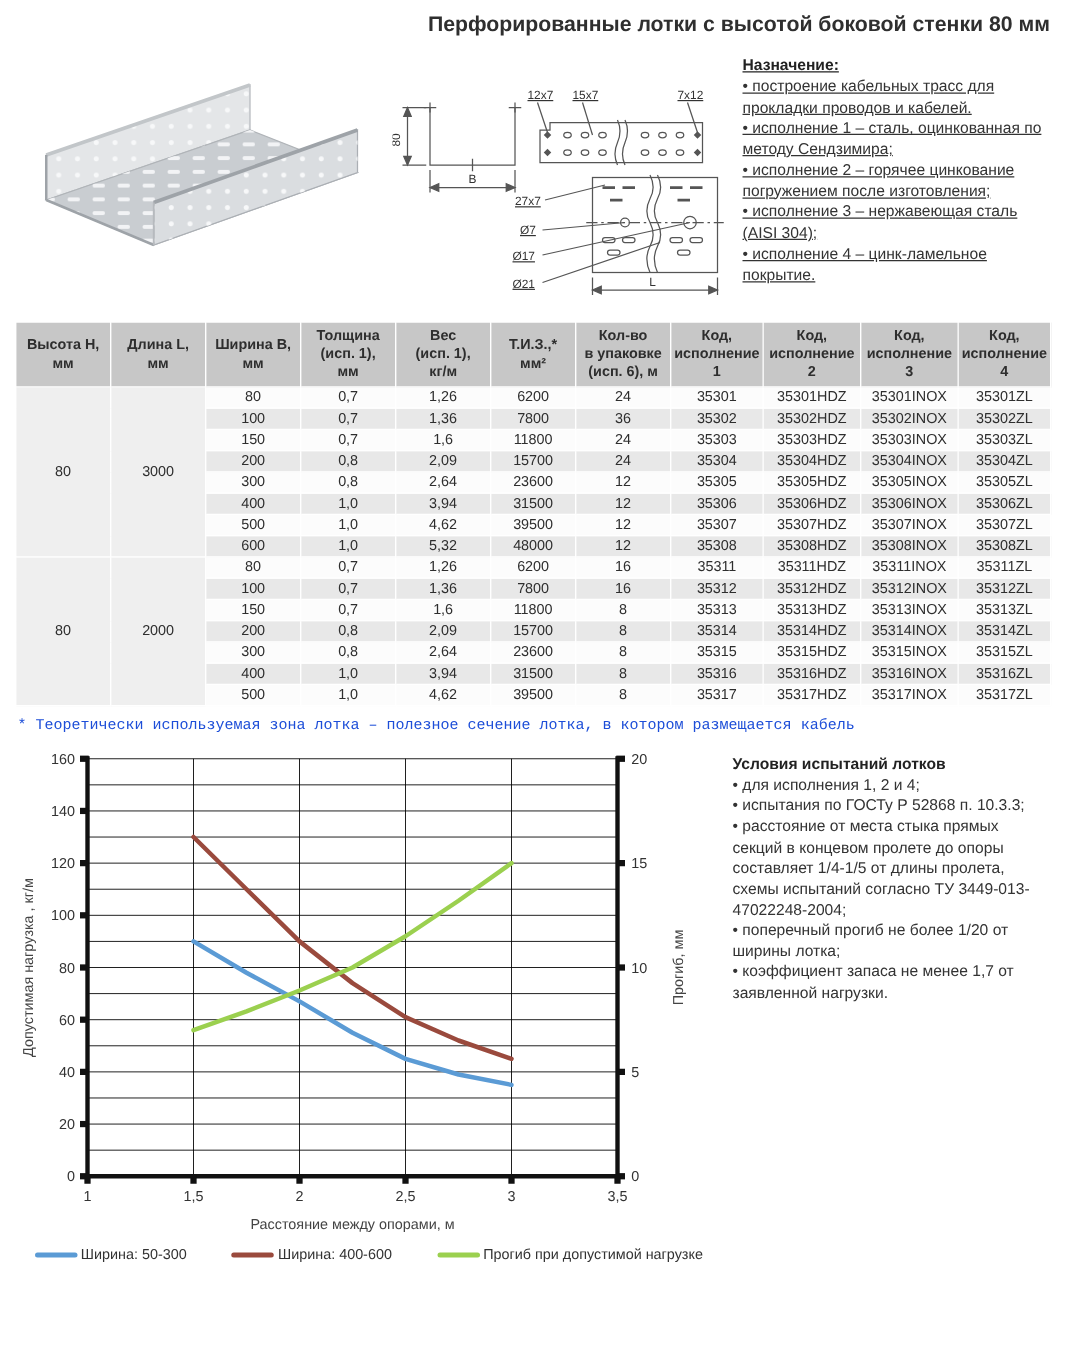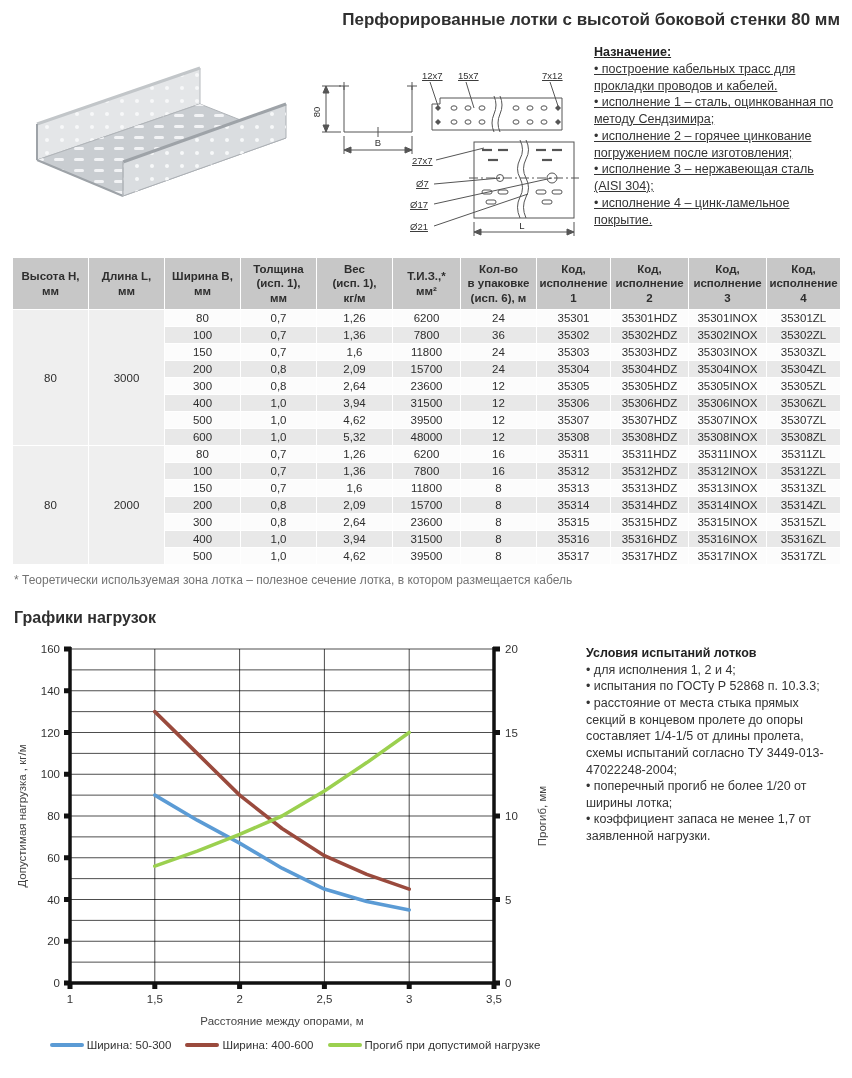--- a/index.html
+++ b/index.html
@@ -12,25 +12,25 @@
   .drawing{flex:0 0 268px;}
   .info{flex:1;font-size:12.5px;line-height:1.34;padding-left:6px;}
   .info .b,.conditions .b{font-weight:bold;color:#222;}
   .info div{margin:0;text-decoration:underline;}
   table{border-collapse:collapse;table-layout:fixed;width:828px;margin-top:17px;}
   th{background:#c7c7c7;font-size:11.5px;font-weight:bold;text-align:center;vertical-align:middle;
      padding:4px 1px;border:1px solid #fff;white-space:pre-line;line-height:1.25;color:#2e2e2e;}
   td{font-size:11.5px;text-align:center;padding:2px 1px;border:1px solid #fff;background:#fcfcfc;color:#2e2e2e;}
   tr.alt td{background:#e8e8e8;}
   td.group{background:#efefef;vertical-align:middle;}
-  .footnote{font-size:12px;margin:8px 0 0 2px;color:#737373;}
+  .footnote{font-size:12px;margin:8px 0 0 2px;color:#1d4ed8;font-family:Liberation Mono, monospace;}
   .chart-row{display:flex;align-items:flex-start;margin-top:4px;}
   .chart-col{flex:0 0 566px;}
   .conditions{flex:1;font-size:12.5px;line-height:1.33;padding-top:12px;padding-left:8px;}
-  .legend{display:flex;justify-content:center;gap:14px;margin-top:2px;font-size:11.5px;align-items:center;}
+  .legend{display:flex;justify-content:center;gap:36px;margin-top:2px;font-size:11.5px;align-items:center;}
   .legend-item{display:flex;align-items:center;gap:3px;}
   .swatch{display:inline-block;width:34px;height:4px;border-radius:2px;}
   svg text{font-family:"Liberation Sans",sans-serif;}
 </style>
 </head>
 <body>
 
 <div class="page">
 
   <h1>Перфорированные лотки с высотой боковой стенки 80 мм</h1>
@@ -383,21 +383,20 @@
           <td>35317</td>
           <td>35317HDZ</td>
           <td>35317INOX</td>
           <td>35317ZL</td>
         </tr>
       </tbody>
   </table>
 
   <div class="footnote">* Теоретически используемая зона лотка – полезное сечение лотка, в котором размещается кабель</div>
 
-  <h2>Графики нагрузок</h2>
 
   <div class="chart-row">
     <div class="chart-col">
       <svg width="566" height="400" viewBox="0 0 566 400">
           <line x1="58" y1="350" x2="482" y2="350" stroke="#000" stroke-width="0.7"></line>
           <line x1="58" y1="329.125" x2="482" y2="329.125" stroke="#000" stroke-width="0.7"></line>
           <line x1="58" y1="308.25" x2="482" y2="308.25" stroke="#000" stroke-width="0.7"></line>
           <line x1="58" y1="287.375" x2="482" y2="287.375" stroke="#000" stroke-width="0.7"></line>
           <line x1="58" y1="266.5" x2="482" y2="266.5" stroke="#000" stroke-width="0.7"></line>
           <line x1="58" y1="245.625" x2="482" y2="245.625" stroke="#000" stroke-width="0.7"></line>

